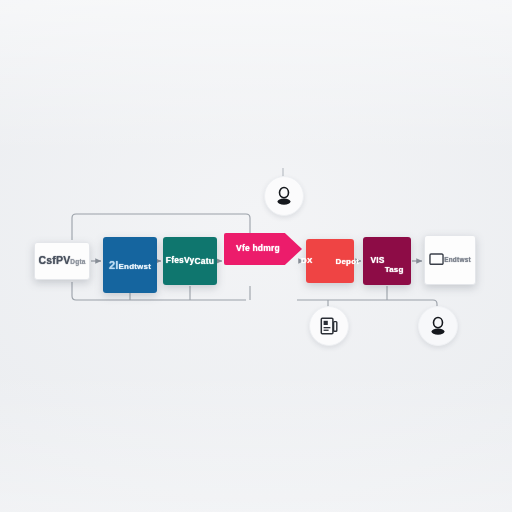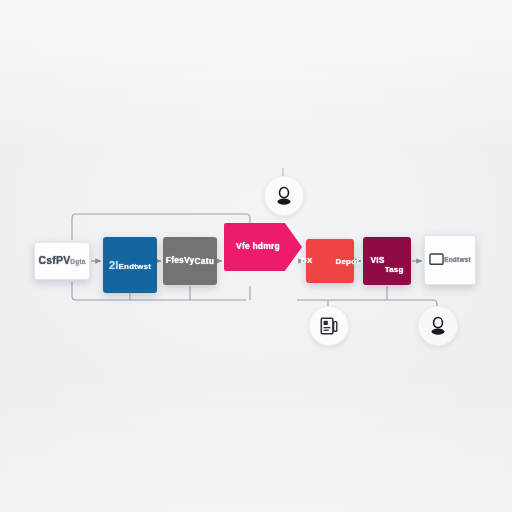--- a/index.html
+++ b/index.html
@@ -54,26 +54,26 @@
 
   
   #n-start{left:34px;top:242px;width:56px;height:38px;}
   #n-start .l1{font-size:10.5px;font-weight:700;color:#4a525f;}
   #n-start .l2{font-size:6.5px;font-weight:700;color:#8d939d;margin-top:.5px;}
 
   #n-process{left:103px;top:237px;width:54px;height:56px;background:#15659F;}
   #n-process .gly{font-size:11px;font-weight:700;color:#bcdcf3;line-height:1;}
   #n-process .l2{font-size:8px;font-weight:700;margin-top:4px;color:#e8f3fb;}
 
-  #n-verify{left:163px;top:237px;width:54px;height:48px;background:#737373;}
+  #n-verify{left:163px;top:237px;width:54px;height:48px;background:#0f766e;}
   #n-verify .l1{font-size:8.5px;font-weight:700;}
   #n-verify .l2{font-size:8.5px;font-weight:700;margin-top:2px;}
 
   
-  #n-decide{left:224px;top:223px;width:78px;height:48px;background:#EC1C6B;
+  #n-decide{left:224px;top:233px;width:78px;height:32px;background:#EC1C6B;
     -webkit-clip-path:polygon(0 0,78% 0,100% 50%,78% 100%,0 100%);
             clip-path:polygon(0 0,78% 0,100% 50%,78% 100%,0 100%);
     border-radius:2px;}
   #n-decide .l1{font-size:8.5px;font-weight:700;margin-left:-10px;}
 
   #n-export{left:306px;top:239px;width:48px;height:44px;background:#ef4444;}
   #n-export .l1{font-size:8px;font-weight:700;}
   #n-export .l2{font-size:8px;font-weight:700;margin-top:2.5px;padding-left:23px;}
 
   #n-vis{left:363px;top:237px;width:48px;height:48px;background:#8D0C46;}

